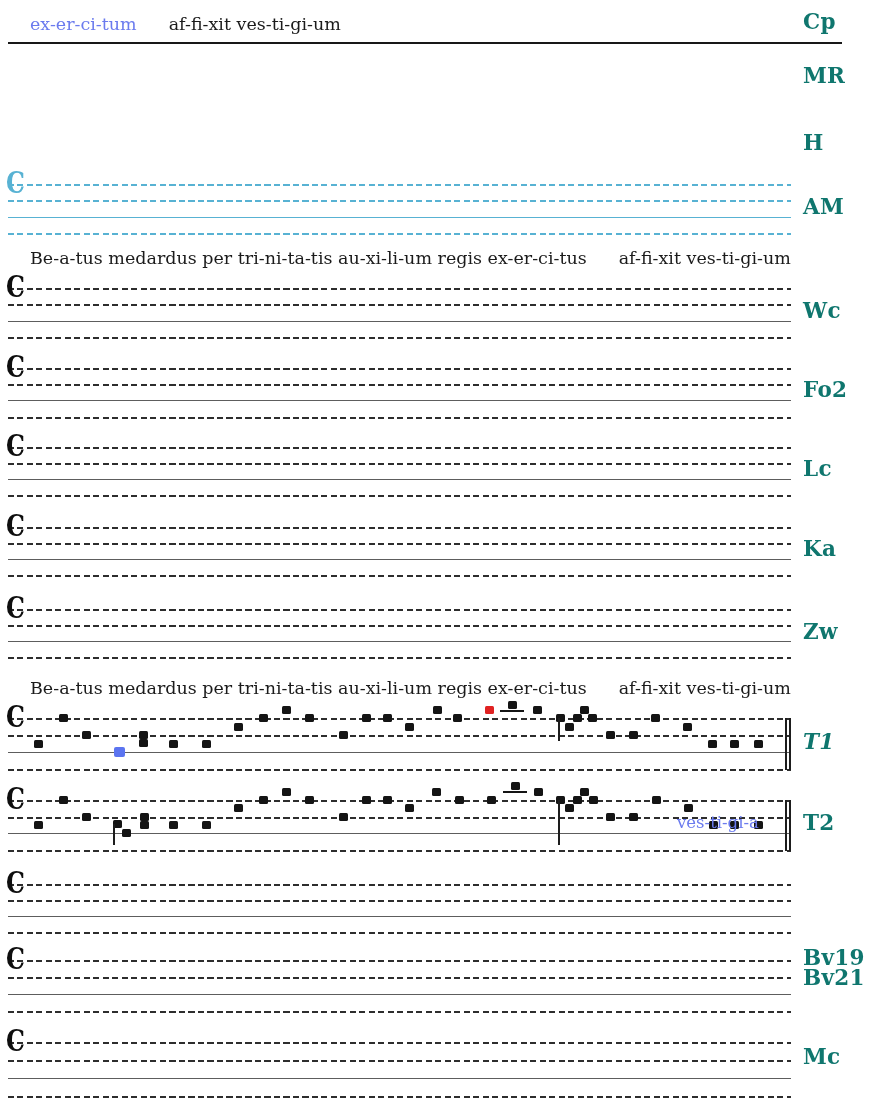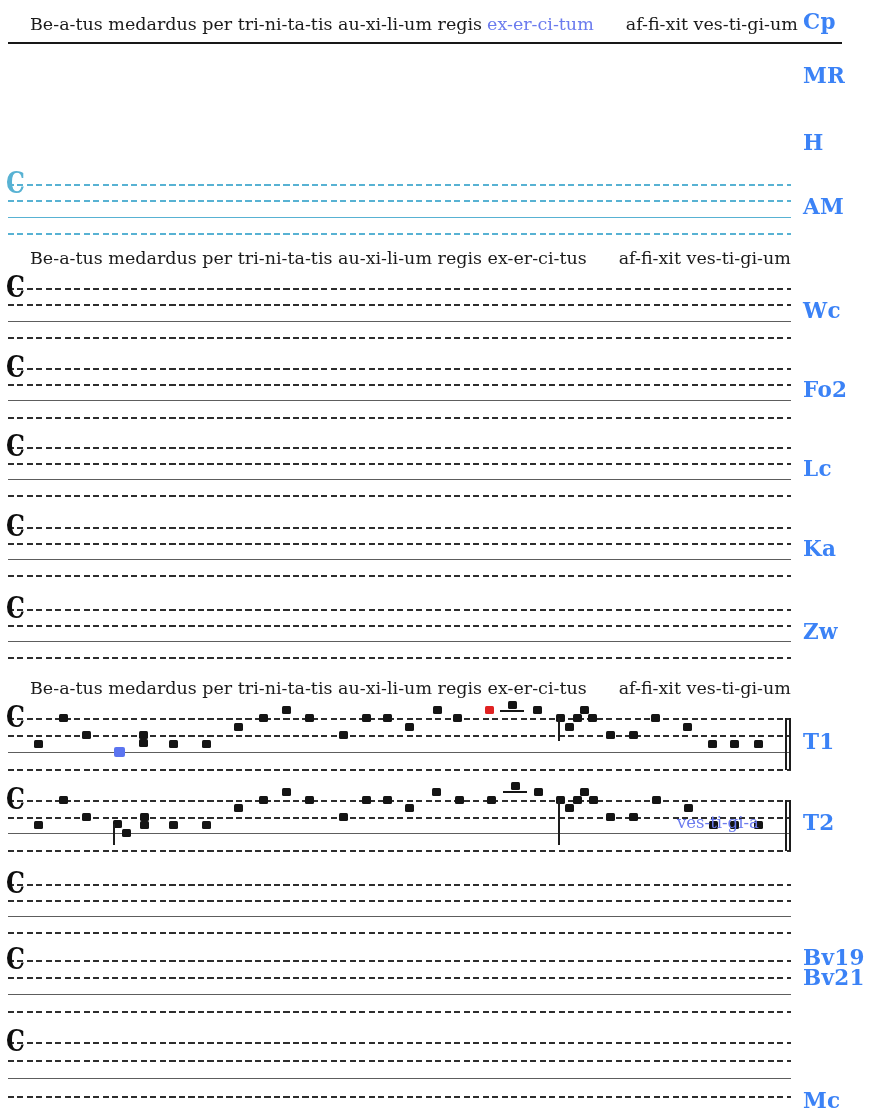--- a/index.html
+++ b/index.html
@@ -3,21 +3,21 @@
 <meta charset="utf-8">
 <style>
   html,body{margin:0;padding:0}
   body{width:874px;height:1120px;background:#fff;position:relative;overflow:hidden;
        font-family:"DejaVu Serif", serif;
        --cyan:#58b2d3; --text-blue:#6b7bee; --note-red:#e02222; --note-blue:#5b74f0; --ink:#161616;}
   #score{position:absolute;inset:0}
   .lyrics{position:absolute;left:30px;display:flex;column-gap:5px;font-size:17.5px;color:#1b1b1b;white-space:pre}
   .lyrics .wordgap{width:22px}
   .hl{color:var(--text-blue)}
-  .siglum{position:absolute;left:803px;font-weight:bold;font-size:21.5px;line-height:27px;color:#3b82f6;letter-spacing:.3px}
+  .siglum{position:absolute;left:803px;font-weight:bold;font-size:21.5px;line-height:27px;color:#0f766e;letter-spacing:.3px}
   .rule{position:absolute;height:2px;background:#181818}
   .staffline{position:absolute;height:1.7px}
   .staffline.dashed{background:repeating-linear-gradient(to right,#2d2d2d 0 6px,rgba(0,0,0,0) 6px 9.5px)}
   .staffline.solid{height:1.4px;background:#5d5d5d}
   .staffline.cyan.dashed{background:repeating-linear-gradient(to right,var(--cyan) 0 6px,rgba(255,255,255,0) 6px 9.5px)}
   .staffline.cyan.solid{background:var(--cyan)}
   .clef{position:absolute;left:6px;font-weight:bold;font-size:29px;line-height:27px;height:27px;color:#0e0e0e;
         transform:scaleX(.82);transform-origin:left center}
   .clef.cyan{color:var(--cyan)}
   .note{position:absolute;width:9px;height:8px;border-radius:1.5px;background:#141414}
@@ -25,21 +25,20 @@
   .note.blue{width:11px;height:10px;border-radius:2px;background:var(--note-blue)}
   .vline{position:absolute;width:1.5px;background:#1d1d1d}
   .hline{position:absolute;height:1.8px;background:#141414}
   .ann{position:absolute;font-size:16.5px;color:var(--text-blue);white-space:pre}
 </style>
 </head>
 <body style="--cyan: #58b2d3; --text-blue: #6b7bee; --note-red: #e02222; --note-blue: #5b74f0;">
 
 <div id="score">
   <div class="lyrics" style="top:14px">
-    <span>Be-a-tus medardus per tri-ni-ta-tis au-xi-li-um regis</span>
     <span class="hl">ex-er-ci-tum</span>
     <span class="wordgap"></span>
     <span>af-fi-xit ves-ti-gi-um</span>
   </div>
   <div class="lyrics" style="top:248px">
     <span>Be-a-tus medardus per tri-ni-ta-tis au-xi-li-um regis ex-er-ci-tus</span>
     <span class="wordgap"></span>
     <span>af-fi-xit ves-ti-gi-um</span>
   </div>
   <div class="lyrics" style="top:678px">
@@ -80,21 +79,21 @@
     <div class="staffline dashed" style="left: 8px; top: 543px; width: 783px;"></div>
     <div class="staffline solid" style="left: 8px; top: 559px; width: 783px;"></div>
     <div class="staffline dashed" style="left: 8px; top: 575px; width: 783px;"></div>
     <div class="clef" style="top: 513px;">C</div>
     <div class="siglum" style="top: 618px;">Zw</div>
     <div class="staffline dashed" style="left: 8px; top: 609px; width: 783px;"></div>
     <div class="staffline dashed" style="left: 8px; top: 625px; width: 783px;"></div>
     <div class="staffline solid" style="left: 8px; top: 641px; width: 783px;"></div>
     <div class="staffline dashed" style="left: 8px; top: 657px; width: 783px;"></div>
     <div class="clef" style="top: 595px;">C</div>
-    <div class="siglum" style="top: 728px;">T1</div>
+    <div class="siglum" style="top: 728px; font-style: italic;">T1</div>
     <div class="staffline dashed" style="left: 8px; top: 718px; width: 783px;"></div>
     <div class="staffline dashed" style="left: 8px; top: 735px; width: 783px;"></div>
     <div class="staffline solid" style="left: 8px; top: 752px; width: 783px;"></div>
     <div class="staffline dashed" style="left: 8px; top: 769px; width: 783px;"></div>
     <div class="clef" style="top: 704px;">C</div>
     <div class="note" style="left: 33.5px; top: 740px;"></div>
     <div class="note" style="left: 58.5px; top: 714px;"></div>
     <div class="note" style="left: 81.5px; top: 731px;"></div>
     <div class="note blue" style="left: 113.5px; top: 747px;"></div>
     <div class="note" style="left: 138.5px; top: 731px;"></div>
@@ -181,19 +180,19 @@
     <div class="staffline dashed" style="left: 8px; top: 900px; width: 783px;"></div>
     <div class="staffline solid" style="left: 8px; top: 916px; width: 783px;"></div>
     <div class="staffline dashed" style="left: 8px; top: 932px; width: 783px;"></div>
     <div class="clef" style="top: 870px;">C</div>
     <div class="siglum" style="top: 964px;">Bv21</div>
     <div class="staffline dashed" style="left: 8px; top: 960px; width: 783px;"></div>
     <div class="staffline dashed" style="left: 8px; top: 977px; width: 783px;"></div>
     <div class="staffline solid" style="left: 8px; top: 994px; width: 783px;"></div>
     <div class="staffline dashed" style="left: 8px; top: 1011px; width: 783px;"></div>
     <div class="clef" style="top: 946px;">C</div>
-    <div class="siglum" style="top: 1043px; margin-top: 44px;">Mc</div>
+    <div class="siglum" style="top: 1043px;">Mc</div>
     <div class="staffline dashed" style="left: 8px; top: 1042px; width: 783px;"></div>
     <div class="staffline dashed" style="left: 8px; top: 1060px; width: 783px;"></div>
     <div class="staffline solid" style="left: 8px; top: 1078px; width: 783px;"></div>
     <div class="staffline dashed" style="left: 8px; top: 1096px; width: 783px;"></div>
     <div class="clef" style="top: 1028px;">C</div>
   </div>
 
 </body></html>

